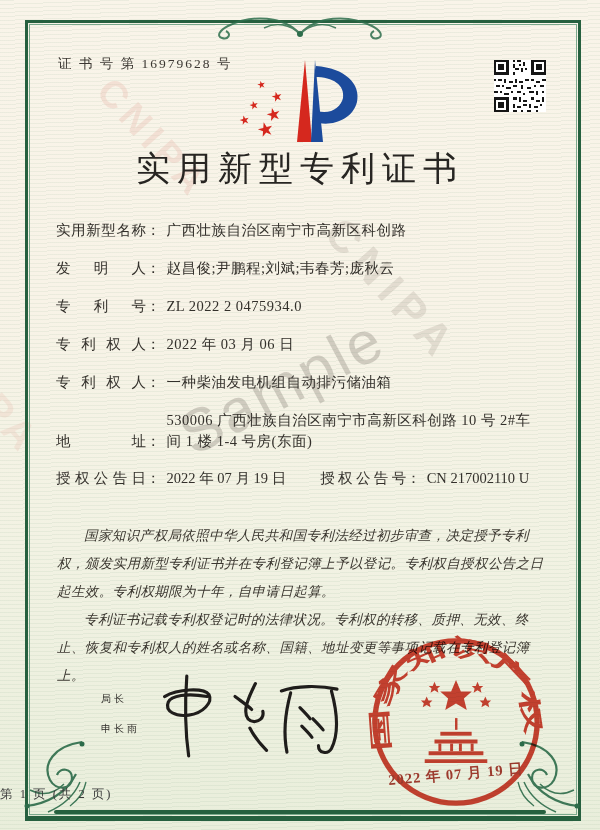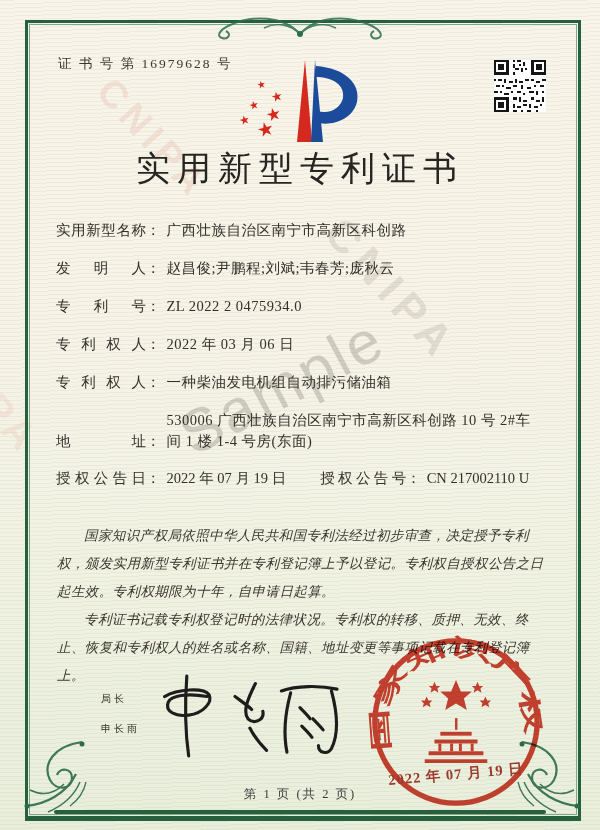--- a/index.html
+++ b/index.html
@@ -77,21 +77,21 @@
     position:absolute;left:368px;top:634px;width:176px;height:176px;
     mix-blend-mode:multiply;opacity:0.95;
   }
   .seal-date{
     position:absolute;left:0;bottom:26px;width:100%;text-align:center;
     color:#a8342a;font-size:14.5px;font-weight:700;letter-spacing:1px;
     transform:rotate(-5deg);
   }
   
   .footer{
-    position:absolute;left:0;top:786px;width:600px;text-align:center;
+    position:absolute;left:0;top:786px;width:600px;
     font-size:12.5px;letter-spacing:2px;color:#3b3b3b;
   }
   
   .wm{position:absolute;pointer-events:none;font-family:"Liberation Sans","DejaVu Sans",sans-serif;}
   .wm-cnipa1{left:352px;top:208px;font-size:44px;font-weight:700;letter-spacing:8px;
     color:rgba(168,156,142,0.26);transform:rotate(48deg);transform-origin:left top;}
   .wm-cnipa2{left:120px;top:70px;font-size:38px;font-weight:700;letter-spacing:6px;
     color:rgba(228,178,166,0.30);transform:rotate(48deg);transform-origin:left top;}
   .wm-cnipa3{left:-52px;top:320px;font-size:40px;font-weight:700;letter-spacing:6px;
     color:rgba(228,178,166,0.24);transform:rotate(48deg);transform-origin:left top;}

